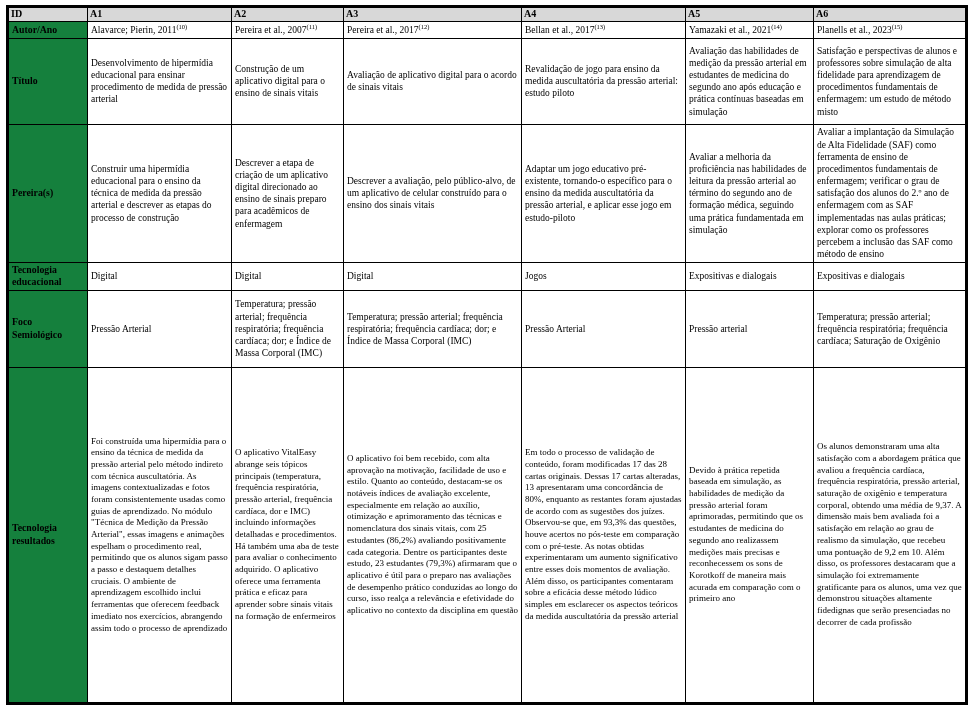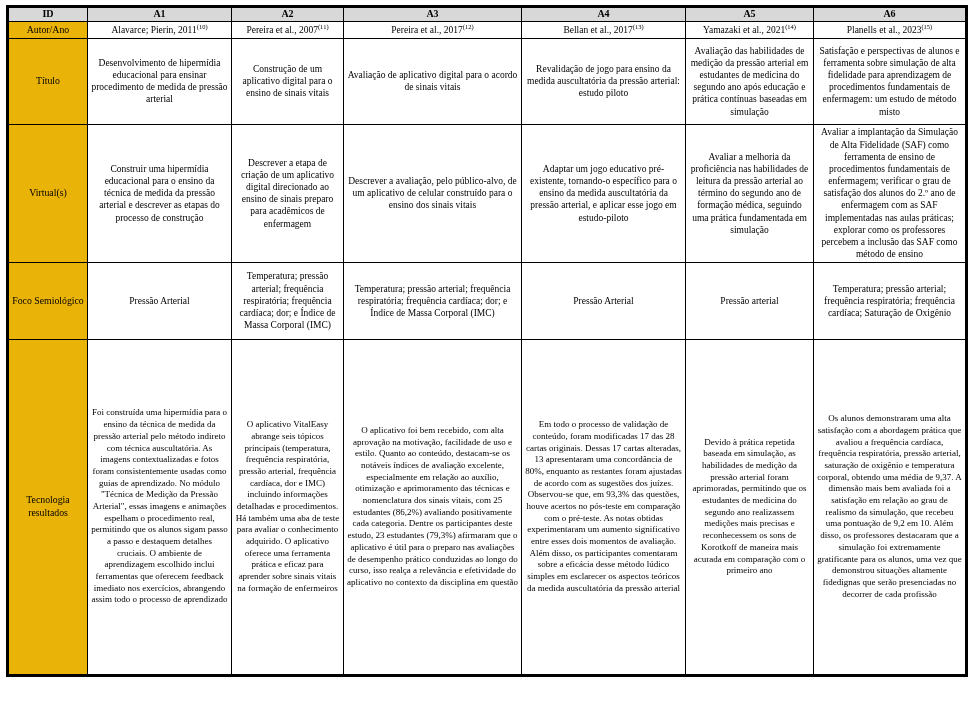--- a/index.html
+++ b/index.html
@@ -18,37 +18,37 @@
     padding: 5px 4px 8px 6px;
   }
   table.review-table {
     border-collapse: collapse;
     table-layout: fixed;
     width: 959px;
     border: 3px solid #000;
   }
   .review-table td, .review-table th {
     border: 1px solid #000;
-    text-align: center;
+    text-align: left;
     vertical-align: middle;
     padding: 1px 3px;
     font-size: 9.5px;
     line-height: 1.28;
     word-wrap: break-word;
     overflow: hidden;
   }
   .review-table th.col-head {
     background: #d8d8d8;
     font-weight: bold;
     font-size: 10px;
     padding: 0 2px;
   }
   .review-table td.row-label {
-    background: #eab308;
-    font-weight: normal;
+    background: #15803d;
+    font-weight: bold;
     font-size: 9.8px;
   }
   tr.r-id      { height: 14px; }
   tr.r-autor   { height: 17px; }
   tr.r-titulo  { height: 86px; }
   tr.r-obj     { height: 138px; }
   tr.r-tec     { height: 19px; }
   tr.r-amb     { height: 18px; }
   tr.r-foco    { height: 77px; }
   tr.r-res     { height: 336px; }
@@ -95,33 +95,42 @@
       <td class="cell"><span>Planells et al., 2023</span><sup class="ref">(15)</sup></td>
     </tr>
 
     <tr class="r-titulo">
       <td class="row-label">Título</td>
       <td class="cell">Desenvolvimento de hipermídia educacional para ensinar procedimento de medida de pressão arterial</td>
       <td class="cell">Construção de um aplicativo digital para o ensino de sinais vitais</td>
       <td class="cell">Avaliação de aplicativo digital para o acordo de sinais vitais</td>
       <td class="cell">Revalidação de jogo para ensino da medida auscultatória da pressão arterial: estudo piloto</td>
       <td class="cell">Avaliação das habilidades de medição da pressão arterial em estudantes de medicina do segundo ano após educação e prática contínuas baseadas em simulação</td>
-      <td class="cell">Satisfação e perspectivas de alunos e ferramenta sobre simulação de alta fidelidade para aprendizagem de procedimentos fundamentais de enfermagem: um estudo de método misto</td>
+      <td class="cell">Satisfação e perspectivas de alunos e professores sobre simulação de alta fidelidade para aprendizagem de procedimentos fundamentais de enfermagem: um estudo de método misto</td>
     </tr>
 
     <tr class="r-obj">
-      <td class="row-label">Virtual(s)</td>
+      <td class="row-label">Pereira(s)</td>
       <td class="cell">Construir uma hipermídia educacional para o ensino da técnica de medida da pressão arterial e descrever as etapas do processo de construção</td>
       <td class="cell">Descrever a etapa de criação de um aplicativo digital direcionado ao ensino de sinais preparo para acadêmicos de enfermagem</td>
       <td class="cell">Descrever a avaliação, pelo público-alvo, de um aplicativo de celular construído para o ensino dos sinais vitais</td>
       <td class="cell">Adaptar um jogo educativo pré-existente, tornando-o específico para o ensino da medida auscultatória da pressão arterial, e aplicar esse jogo em estudo-piloto</td>
       <td class="cell">Avaliar a melhoria da proficiência nas habilidades de leitura da pressão arterial ao término do segundo ano de formação médica, seguindo uma prática fundamentada em simulação</td>
       <td class="cell">Avaliar a implantação da Simulação de Alta Fidelidade (SAF) como ferramenta de ensino de procedimentos fundamentais de enfermagem; verificar o grau de satisfação dos alunos do 2.º ano de enfermagem com as SAF implementadas nas aulas práticas; explorar como os professores percebem a inclusão das SAF como método de ensino</td>
     </tr>
 
+    <tr class="r-tec">
+      <td class="row-label">Tecnologia educacional</td>
+      <td class="cell">Digital</td>
+      <td class="cell">Digital</td>
+      <td class="cell">Digital</td>
+      <td class="cell">Jogos</td>
+      <td class="cell">Expositivas e dialogais</td>
+      <td class="cell">Expositivas e dialogais</td>
+    </tr>
 
 
     <tr class="r-foco">
       <td class="row-label">Foco Semiológico</td>
       <td class="cell">Pressão Arterial</td>
       <td class="cell">Temperatura; pressão arterial; frequência respiratória; frequência cardíaca; dor; e Índice de Massa Corporal (IMC)</td>
       <td class="cell">Temperatura; pressão arterial; frequência respiratória; frequência cardíaca; dor; e Índice de Massa Corporal (IMC)</td>
       <td class="cell">Pressão Arterial</td>
       <td class="cell">Pressão arterial</td>
       <td class="cell">Temperatura; pressão arterial; frequência respiratória; frequência cardíaca; Saturação de Oxigênio</td>

